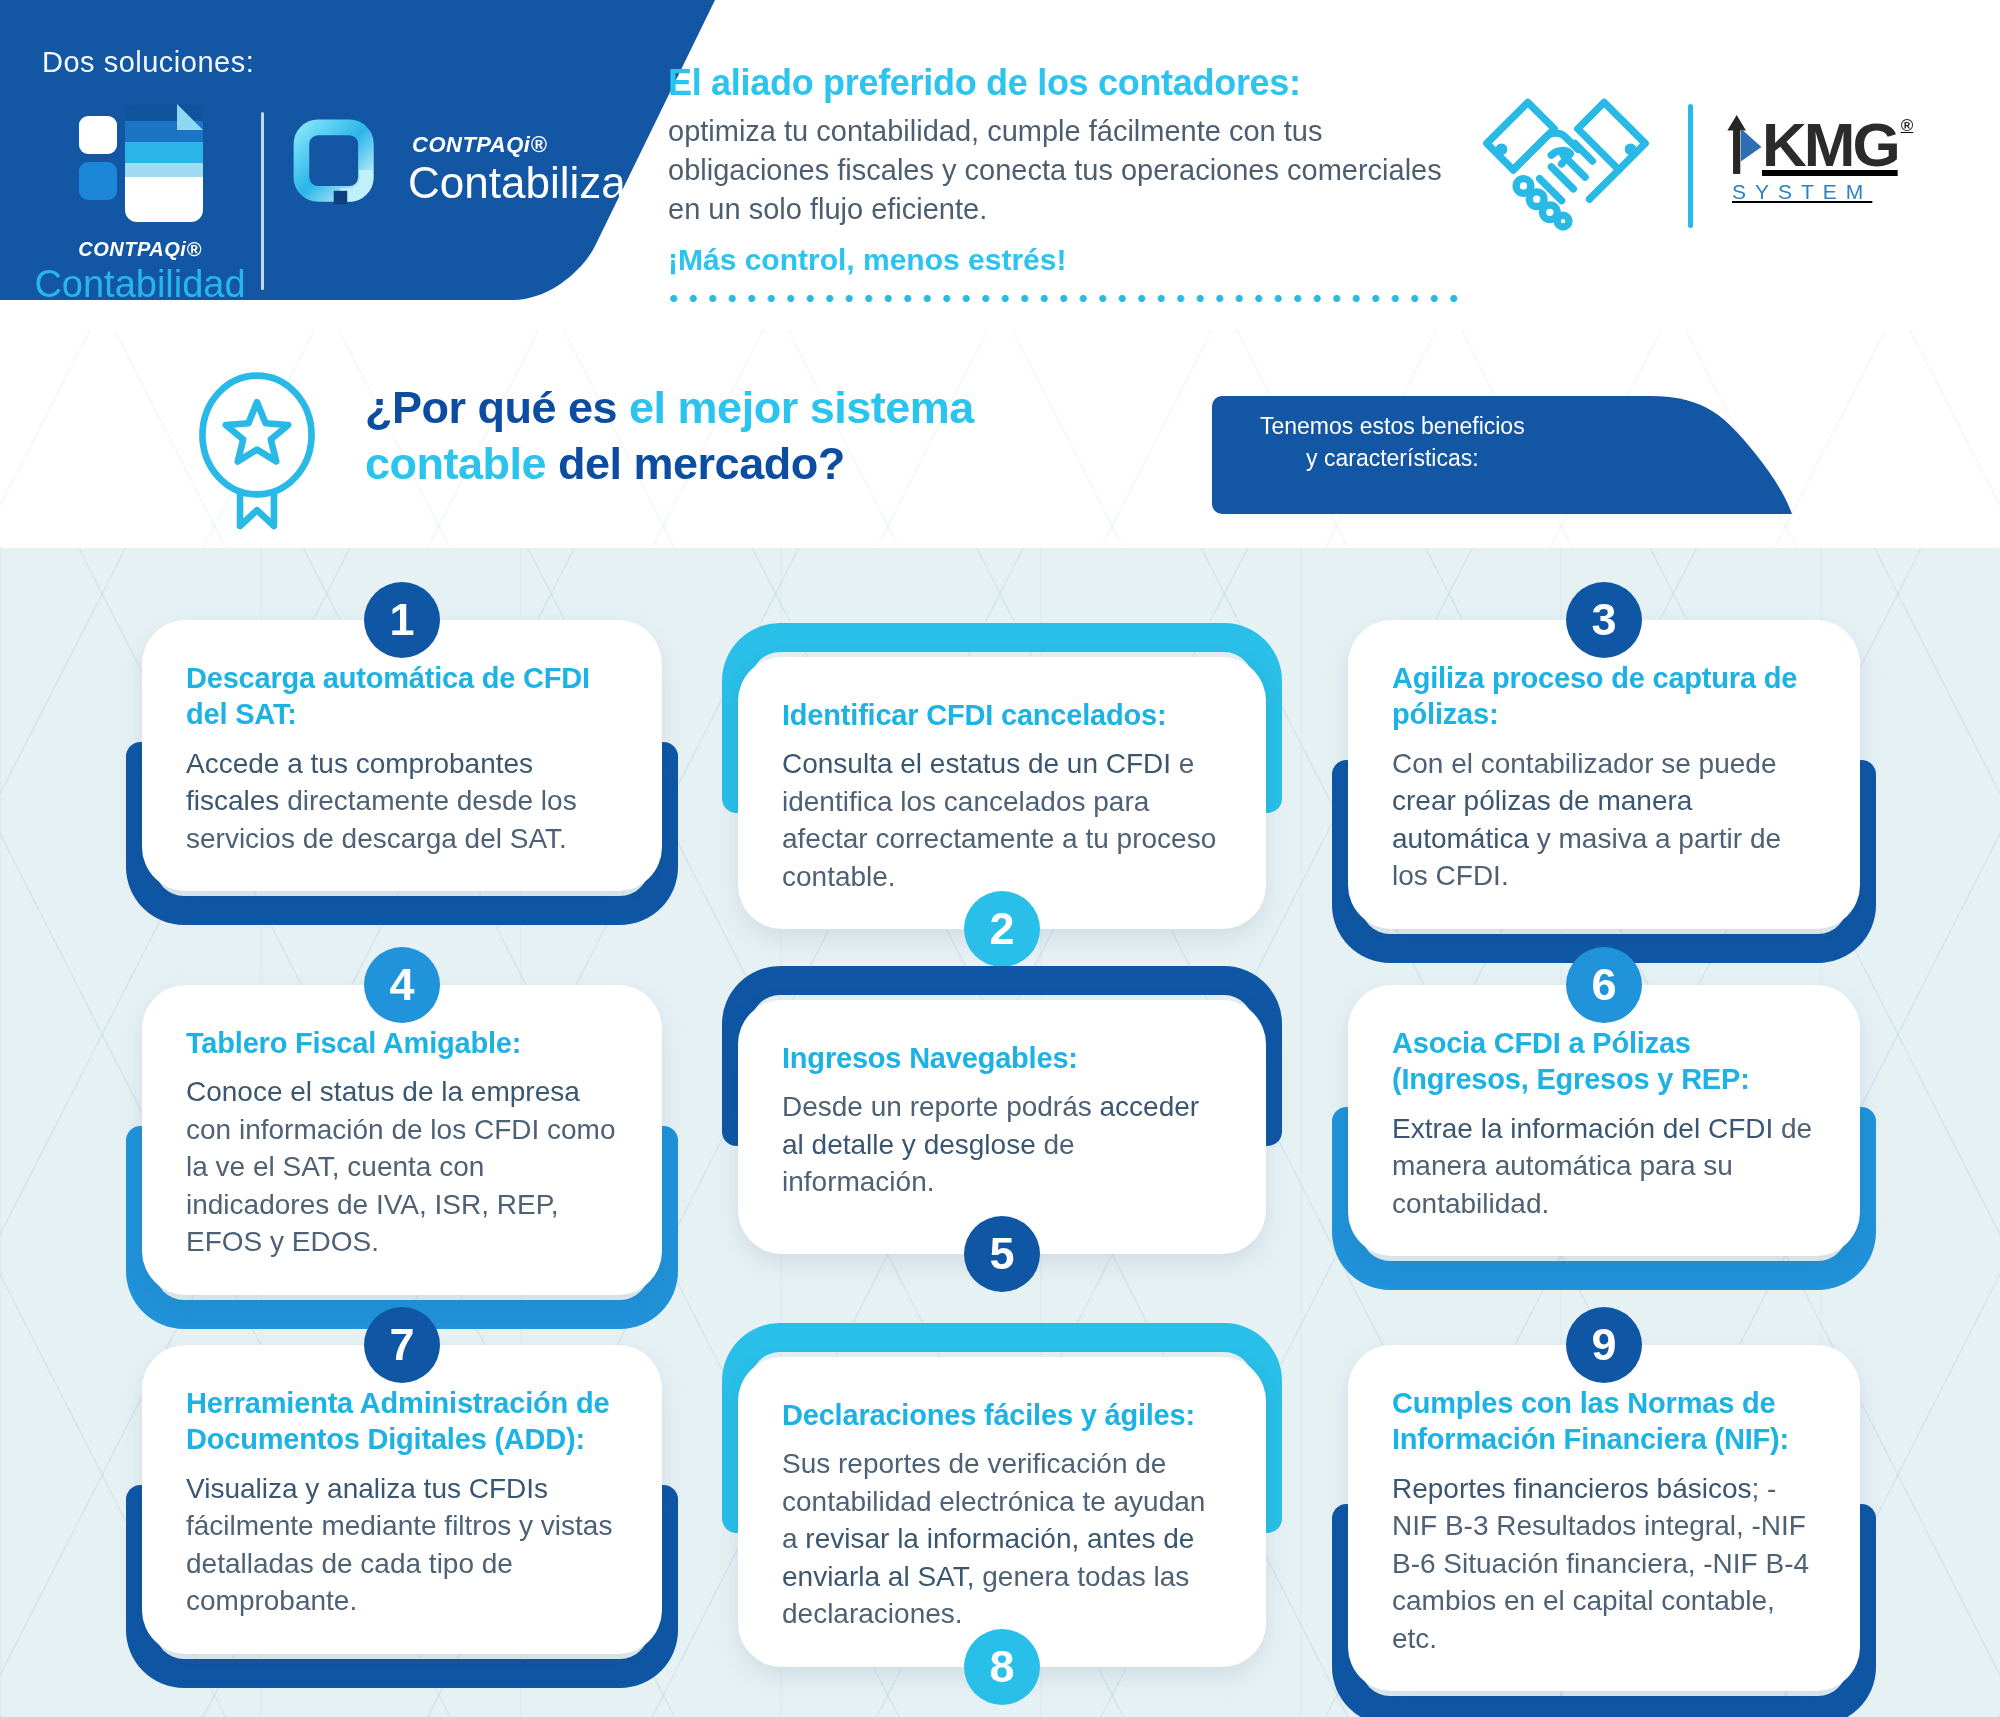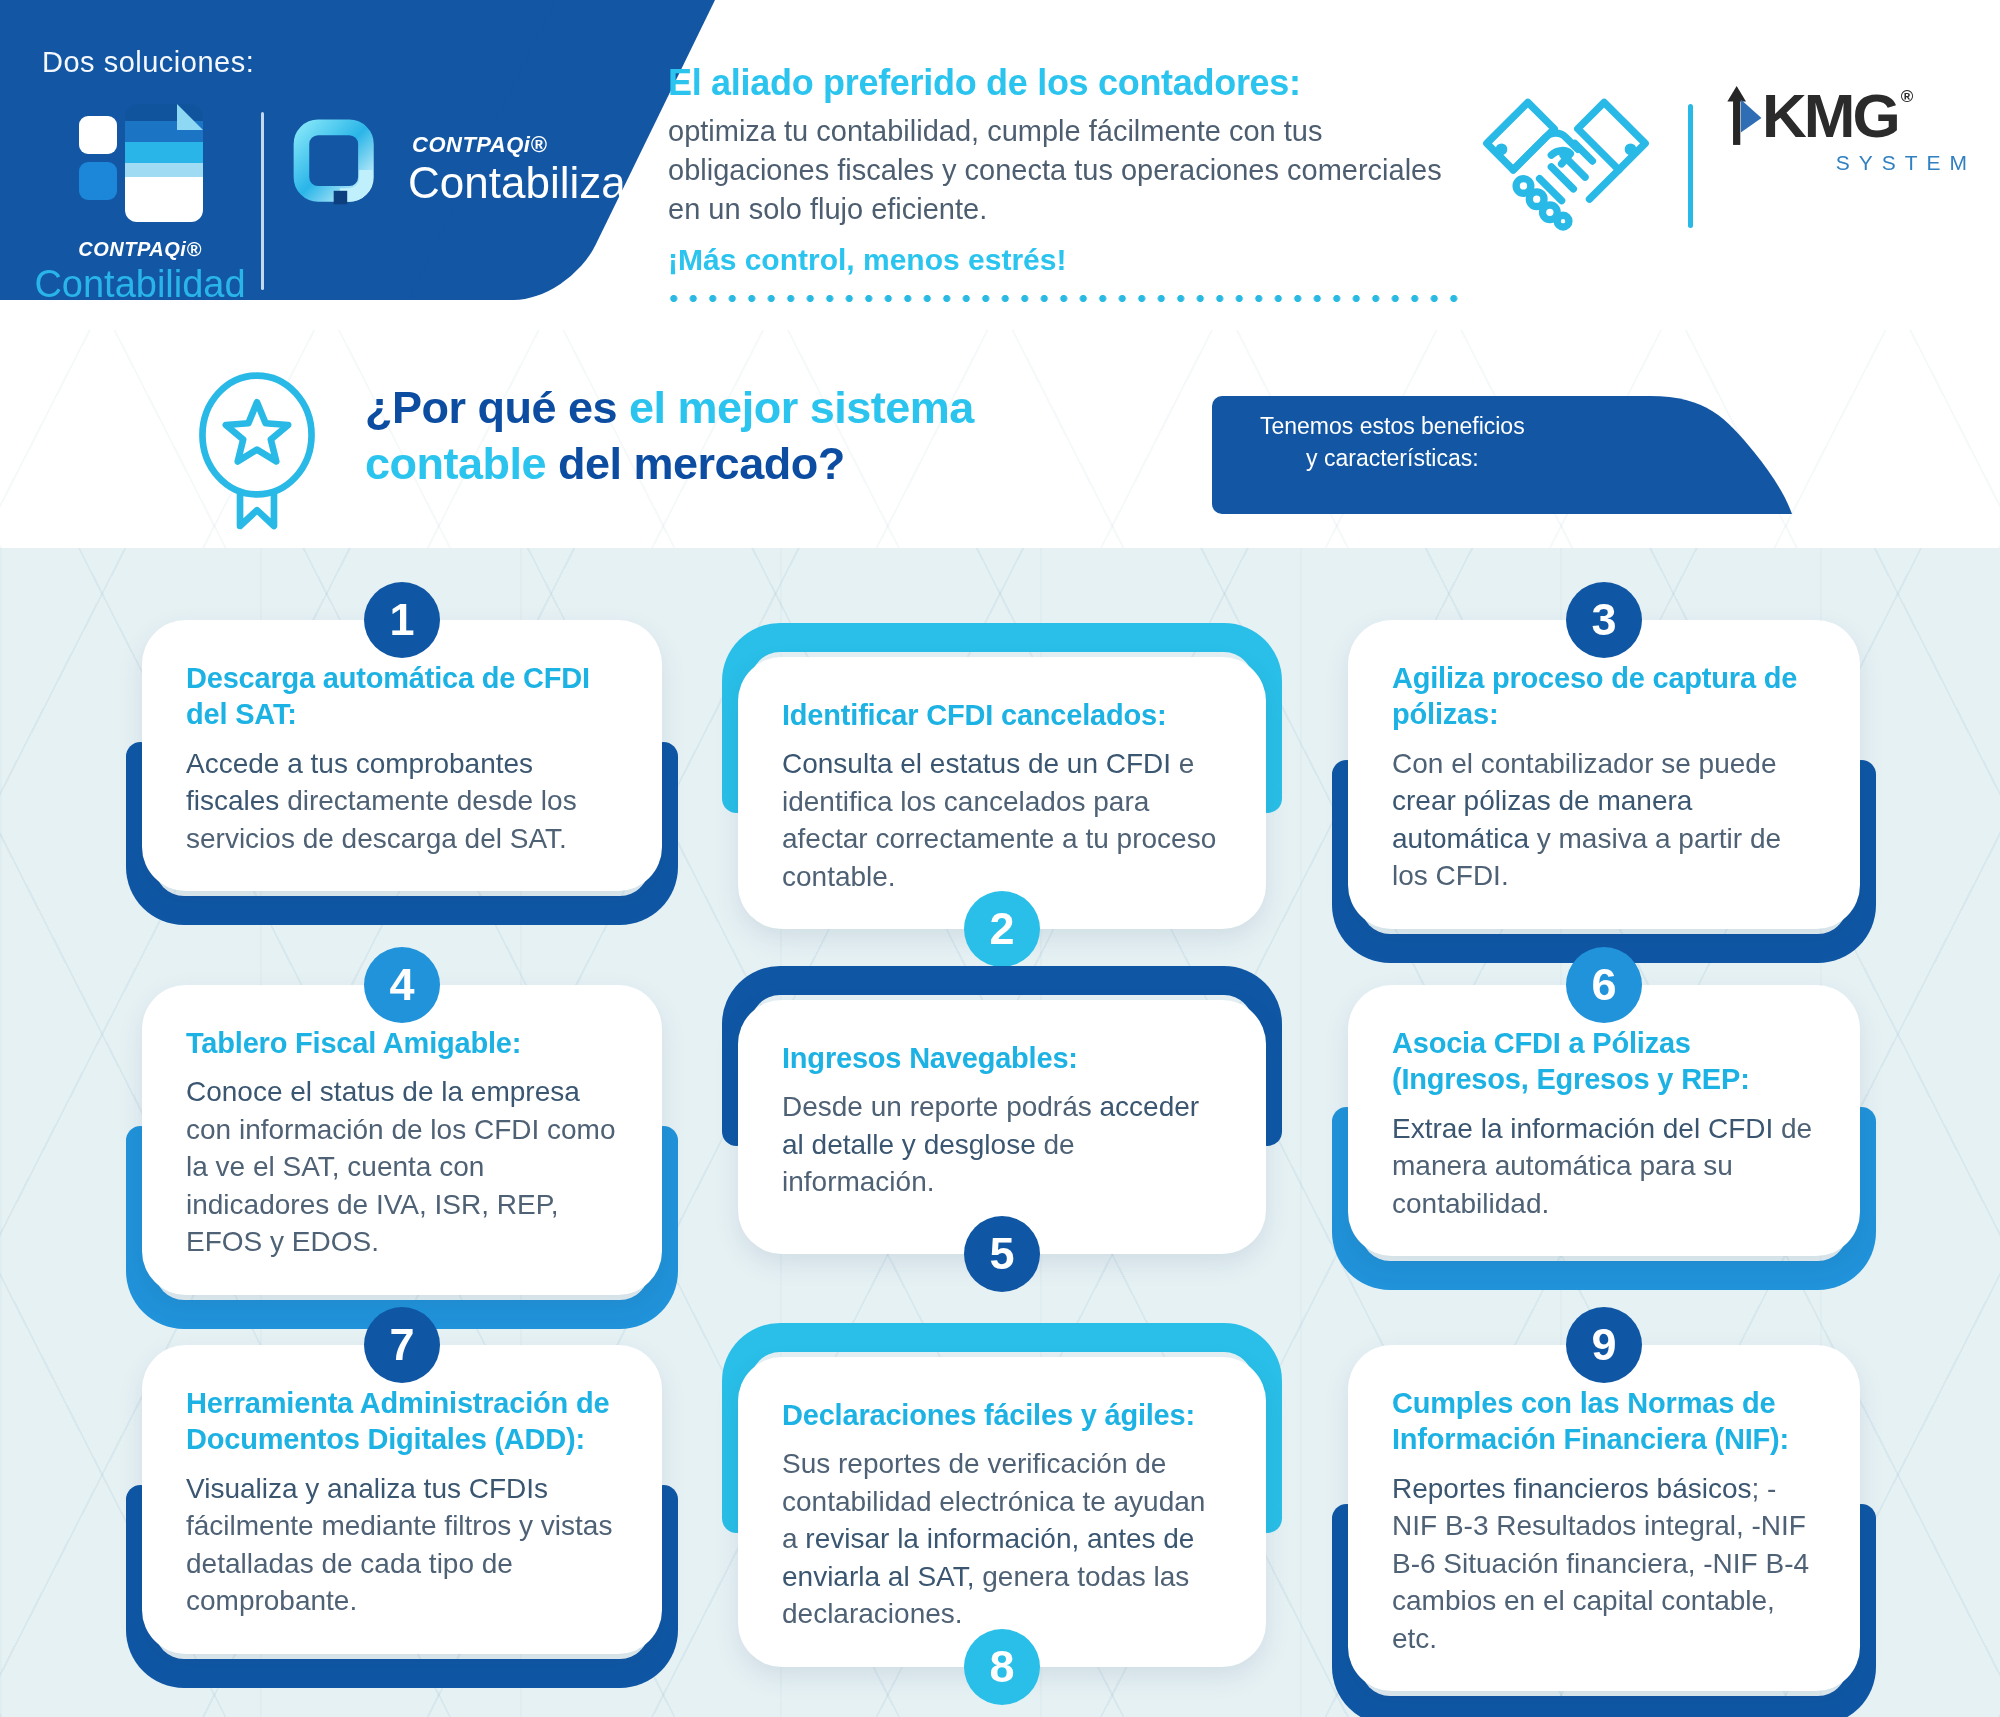--- a/index.html
+++ b/index.html
@@ -43,25 +43,25 @@
   .hdr-headline{color:#2AC4EE;font-size:36px;font-weight:800;letter-spacing:-.3px;}
   .hdr-body{margin-top:8px;color:#4D5E70;font-size:29px;line-height:1.34;}
   .hdr-tagline{margin-top:14px;color:#2AC4EE;font-size:30px;font-weight:800;}
   .dots{position:absolute;left:664px;top:294px;width:800px;height:9px;z-index:2;
     background-image:radial-gradient(circle,#2AB9E2 3.2px,transparent 3.9px);
     background-size:19.5px 9px;background-repeat:repeat-x;}
 
   
   .handshake{position:absolute;left:1478px;top:86px;z-index:2;}
   .vdiv-cyan{position:absolute;left:1688px;top:104px;width:5px;height:124px;border-radius:3px;background:#29B9E6;z-index:2;}
-  .kmg{position:absolute;left:1726px;top:85px;z-index:2;width:250px;}
+  .kmg{position:absolute;left:1726px;top:114px;z-index:2;width:250px;text-decoration:underline;}
   .kmg-row{display:flex;align-items:flex-start;}
   .kmg-name{color:#2B2B2B;font-size:62px;font-weight:800;letter-spacing:-3px;line-height:1;margin-left:-6px;}
   .kmg-reg{color:#2B2B2B;font-size:17px;font-weight:700;margin-top:2px;margin-left:3px;}
-  .kmg-sys{color:#2F7FC1;font-size:21px;font-weight:500;letter-spacing:9px;margin-top:4px;margin-left:6px;text-align:right;}
+  .kmg-sys{color:#2F7FC1;font-size:21px;font-weight:500;letter-spacing:9px;margin-top:4px;margin-left:6px;}
 
   
   .medal{position:absolute;left:196px;top:372px;z-index:2;}
   .qtitle{position:absolute;left:365px;top:380px;width:820px;z-index:2;font-size:45px;font-weight:800;line-height:1.24;letter-spacing:-.5px;}
   .q-dark{color:#0C4DA2;}
   .q-cyan{color:#2AC4EE;}
 
   
   .banner{position:absolute;left:1212px;top:396px;width:580px;height:118px;z-index:2;}
   .banner svg{position:absolute;left:0;top:0;}

